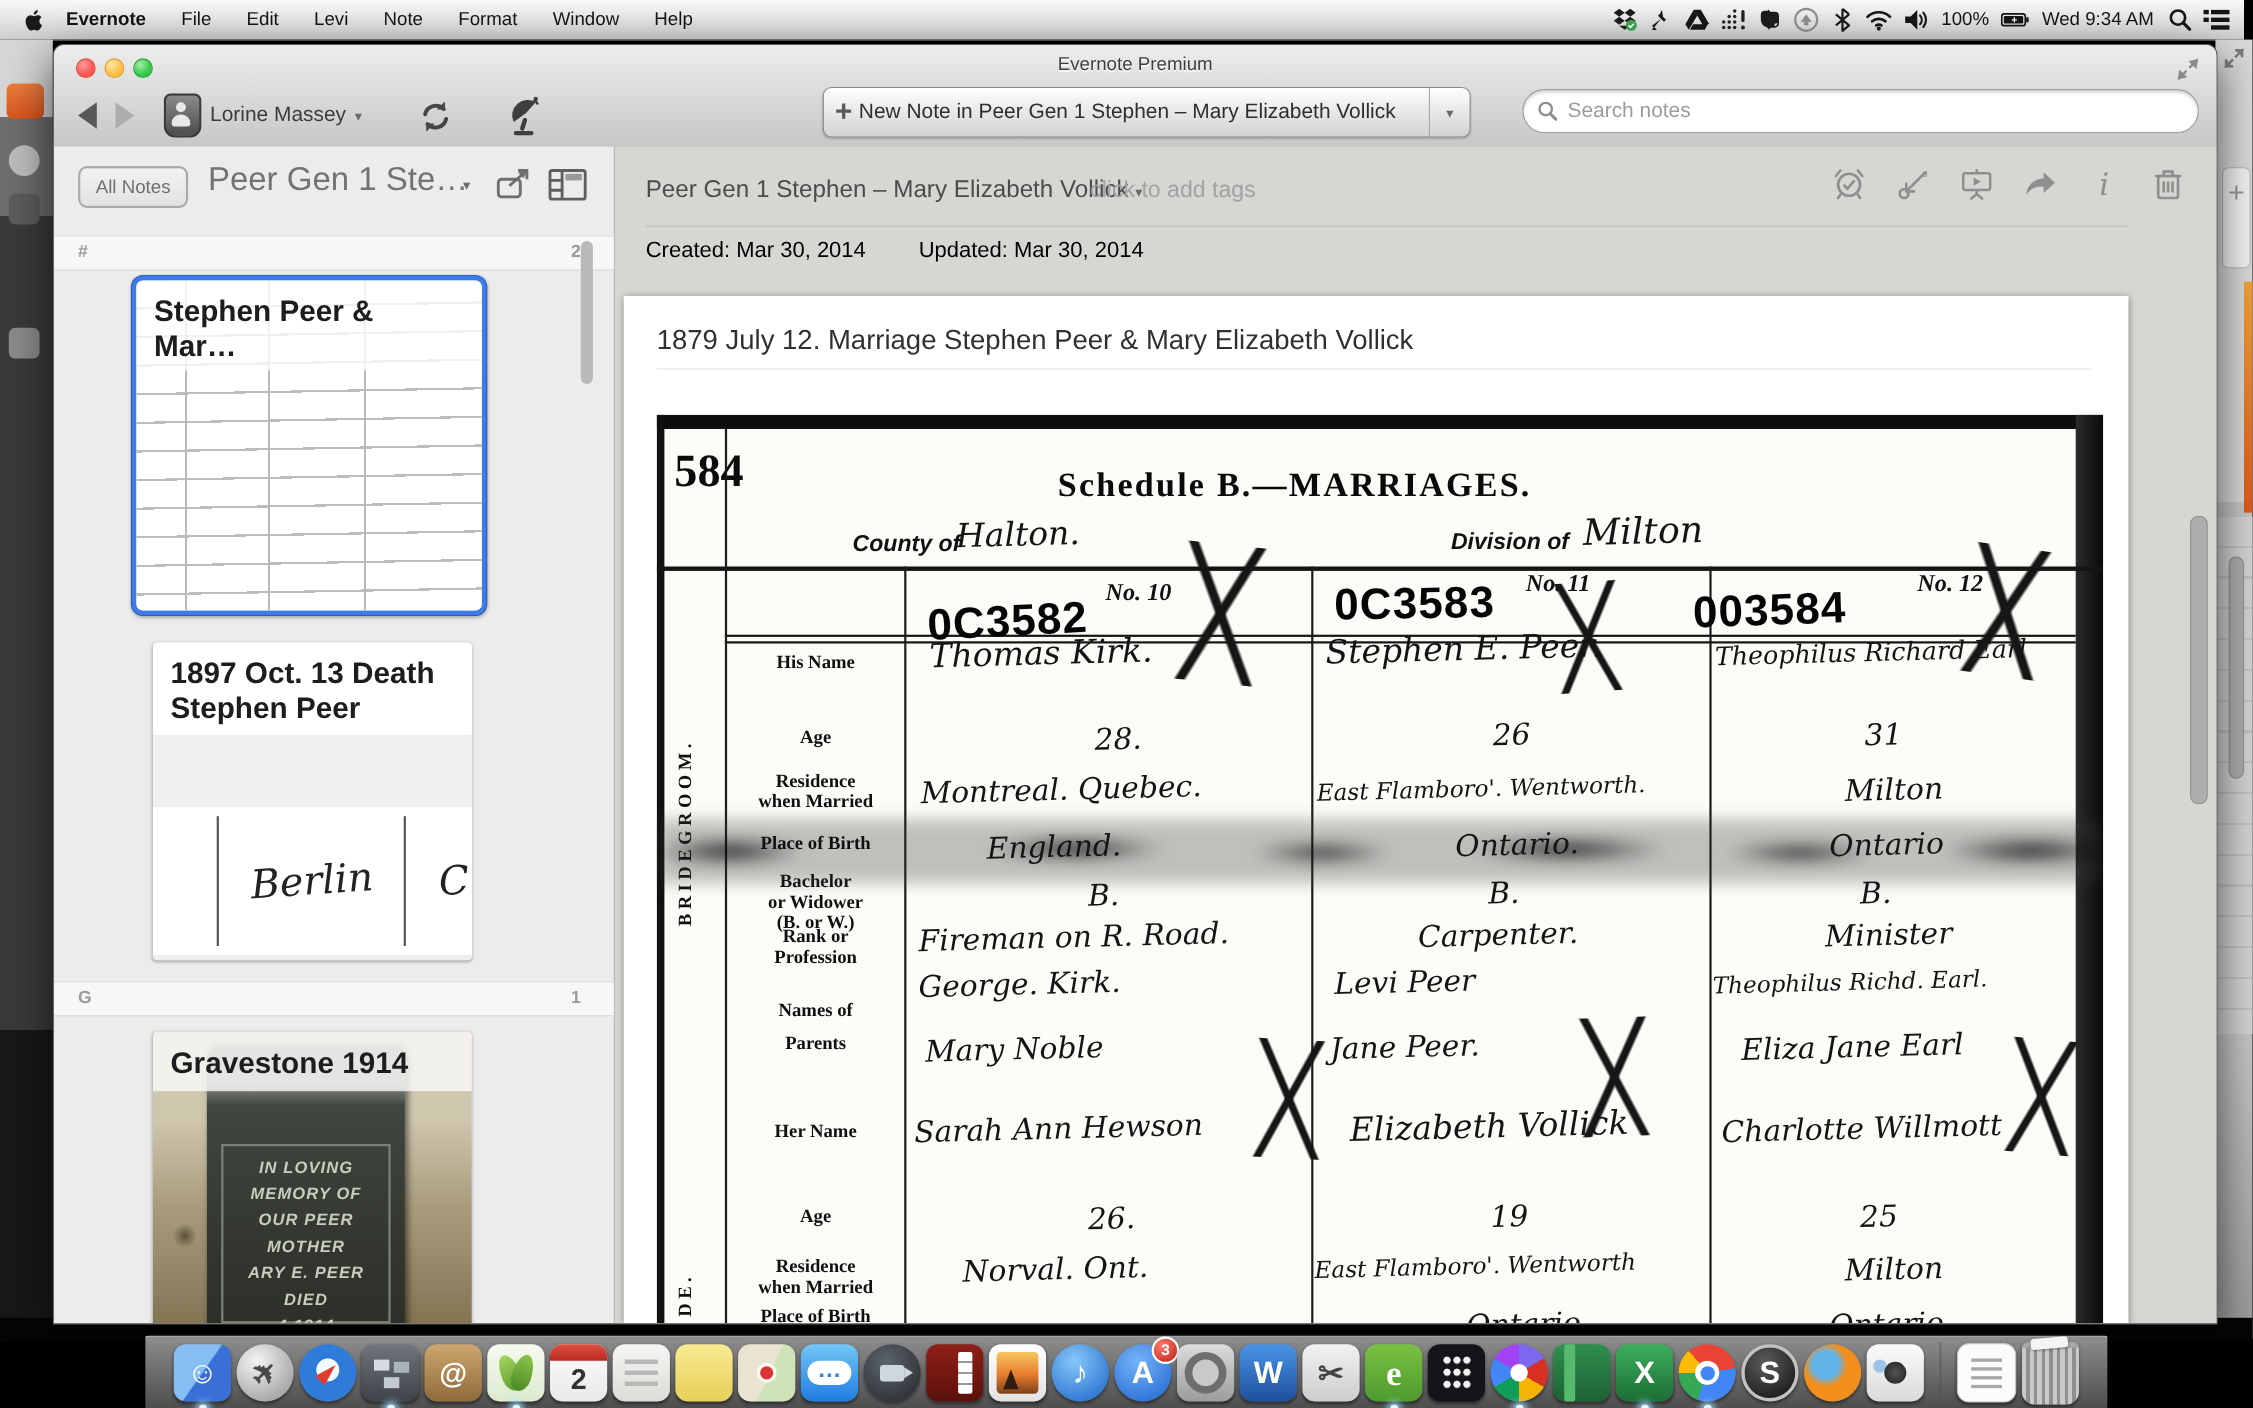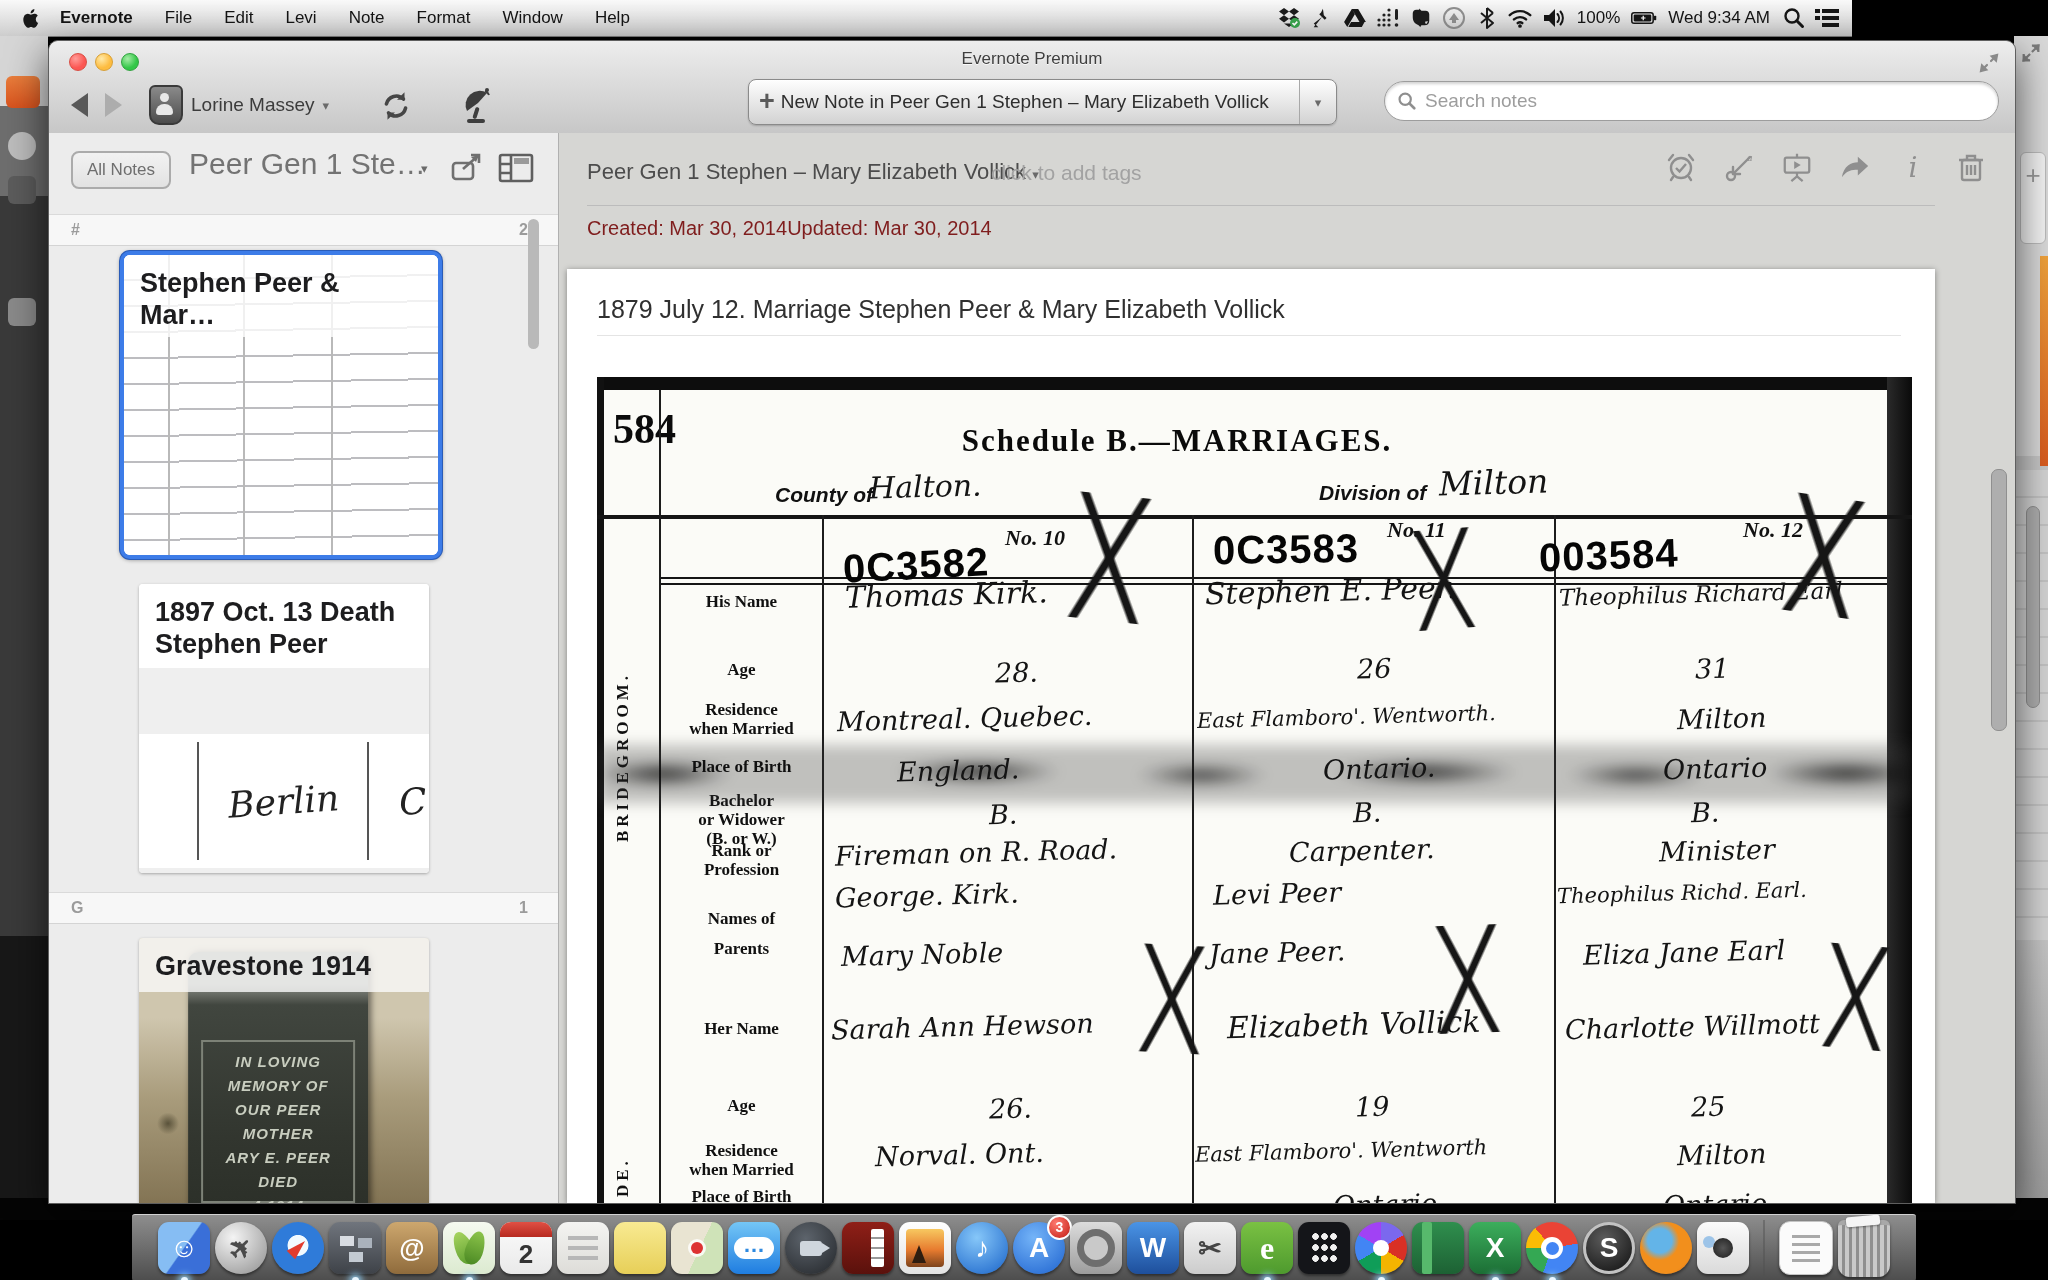--- a/index.html
+++ b/index.html
@@ -1,21 +1,21 @@
 <!DOCTYPE html>
 <html><head>
 <meta charset="utf-8">
 <style>
   html,body{margin:0;padding:0;background:#000;}
   #app{position:relative;width:2048px;height:1280px;background:#000;overflow:hidden;
        font-family:"Liberation Sans",sans-serif;-webkit-font-smoothing:antialiased;}
   svg{display:block;}
 
   
-  .menubar{position:absolute;left:0;top:0;width:1852px;height:36px;display:flex;align-items:center;
+  .menubar{position:absolute;left:0;top:0;width:2040px;height:36px;display:flex;align-items:center;
     background:linear-gradient(#f9f9f9,#cdcdcd);border-bottom:1px solid #7d7d7d;font-size:17px;color:#141414;gap:37px;}
   .mb-left{display:flex;align-items:center;padding-left:18px;}
   .mi{padding:0 16px;white-space:nowrap;}
   .mi.appname{font-weight:bold;}
   .mb-right{margin-left:auto;display:flex;align-items:center;gap:7px;padding-right:12px;}
   .sic{width:26px;height:24px;display:flex;align-items:center;justify-content:center;}
   .mb-right .txt{padding:0 4px;white-space:nowrap;}
 
   
   .sliver-l{position:absolute;left:0;top:36px;width:48px;height:1181px;background:linear-gradient(#d6d6d6 0 70px,#6e6e6e 70px 160px,#3a3a3a 160px 900px,#181818 900px);}
@@ -89,21 +89,21 @@
      font-size:27px;line-height:32px;font-weight:bold;color:#1d1d1f;}
 
   
   .editor{position:absolute;left:510px;top:92px;width:1456px;height:1070px;background:#d6d6d3;}
   .ehead-title{position:absolute;left:28px;top:26px;font-size:22px;color:#4c4c4c;}
   .etags{position:absolute;left:432px;top:28px;font-size:21px;color:#a2a2a2;}
   .eicons{position:absolute;right:28px;top:18px;display:flex;gap:26px;align-items:center;}
   .eic{width:32px;height:32px;display:flex;align-items:center;justify-content:center;}
   .einfo{font-family:"DejaVu Serif",serif;font-style:italic;font-size:28px;color:#8f8f8f;}
   .edivider{position:absolute;left:28px;right:80px;top:72px;height:1px;background:#bcbcbc;}
-  .emeta{position:absolute;left:28px;top:84px;font-size:20px;color:#7f1d1d;display:flex;}
+  .emeta{position:absolute;left:28px;top:84px;font-size:20px;color:#000000;display:flex;gap:48px;}
   .sheet{position:absolute;left:8px;top:136px;width:1368px;height:934px;background:#fff;box-shadow:0 1px 6px rgba(0,0,0,.4);overflow:hidden;}
   .ctext-title{position:absolute;left:30px;top:26px;font-size:25px;color:#303030;}
   .sheetdiv{position:absolute;left:30px;right:34px;top:66px;height:1px;background:#e4e4e4;}
 
   
   .scan{position:absolute;left:30px;top:108px;width:1315px;height:826px;background:#fbfbf7;overflow:hidden;}
   .sb-top{position:absolute;left:0;top:0;width:100%;height:13px;background:#0d0d0d;}
   .sb-left{position:absolute;left:0;top:0;width:7px;height:100%;background:#111;}
   .sb-right{position:absolute;right:0;top:0;width:25px;height:100%;background:linear-gradient(90deg,#2a2a2a,#0a0a0a);}
   .vl{position:absolute;width:2px;background:#1c1c1c;}

